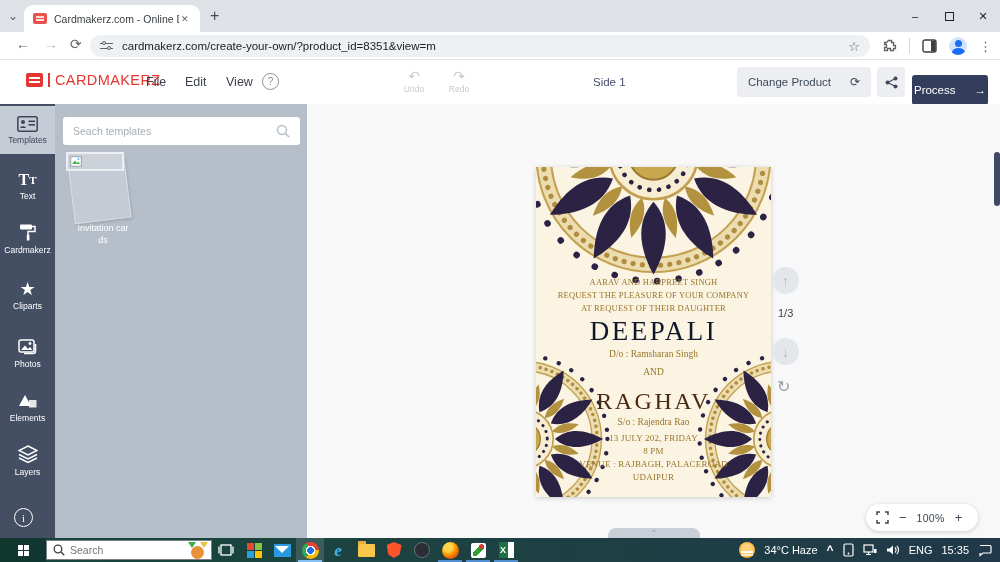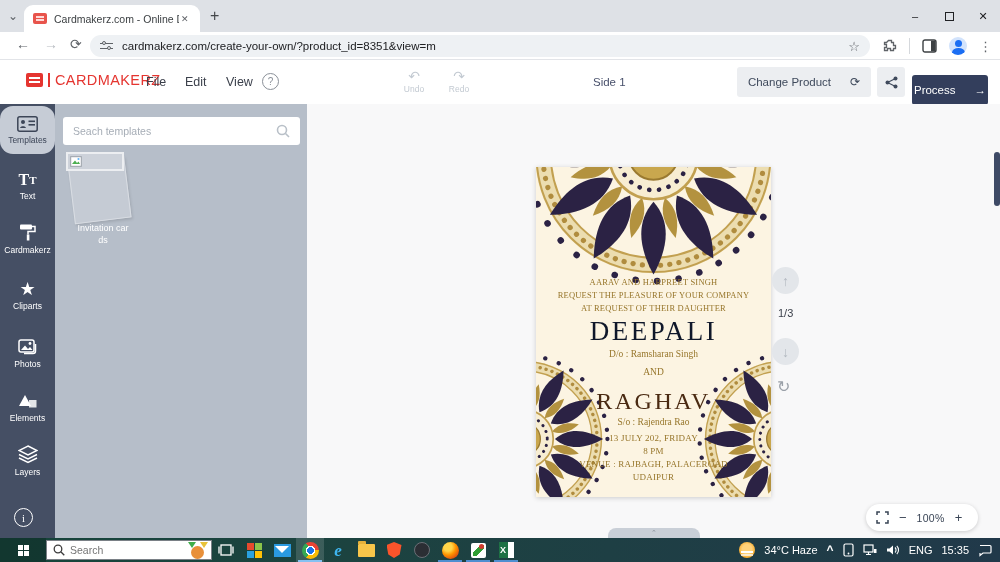--- a/index.html
+++ b/index.html
@@ -269,21 +269,21 @@
         <path d="M2.5 6.5 L10.5 2.5 M2.5 6.5 L10.5 10.5" stroke="#3f4a5c" stroke-width="1.2" fill="none"></path>
       </svg>
     </div>
     <div class="abs btn btn-process">
       <span>Process</span>
       <span>→</span>
     </div>
   </div>
 
   <div class="abs rail">
-    <div class="rail-item selected" style="top:2px;border-radius:13px;">
+    <div class="rail-item selected" style="top:2px;">
       <div class="ricon">
         <svg width="21" height="16" viewBox="0 0 21 16">
             <rect x="0.8" y="0.8" width="19.4" height="14.4" rx="2" fill="none" stroke="#3c4557" stroke-width="1.5"></rect>
             <circle cx="6" cy="6" r="2" fill="#3c4557"></circle>
             <path d="M3 12 C3.5 9.8 8.5 9.8 9 12 Z" fill="#3c4557"></path>
             <rect x="11.5" y="4.5" width="6.5" height="1.6" fill="#3c4557"></rect>
             <rect x="11.5" y="8" width="6.5" height="1.6" fill="#3c4557"></rect>
           </svg>
       </div>
       <div class="rlabel">Templates</div>

